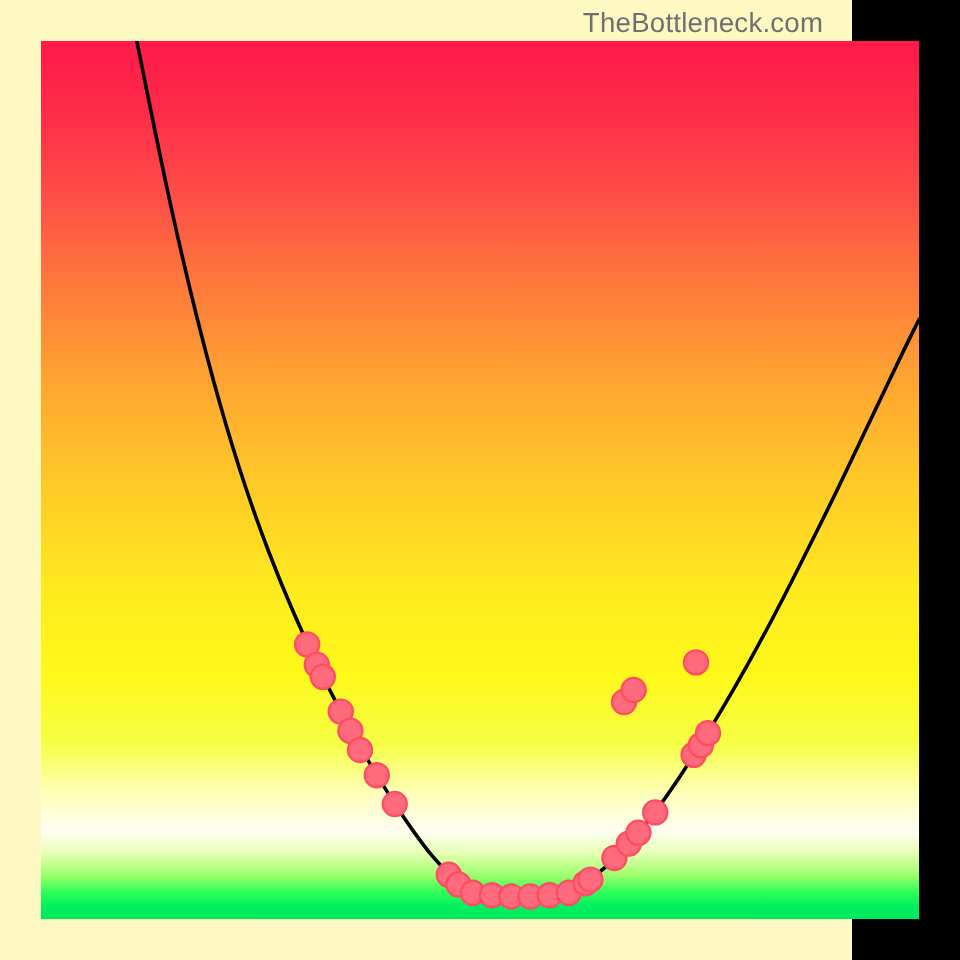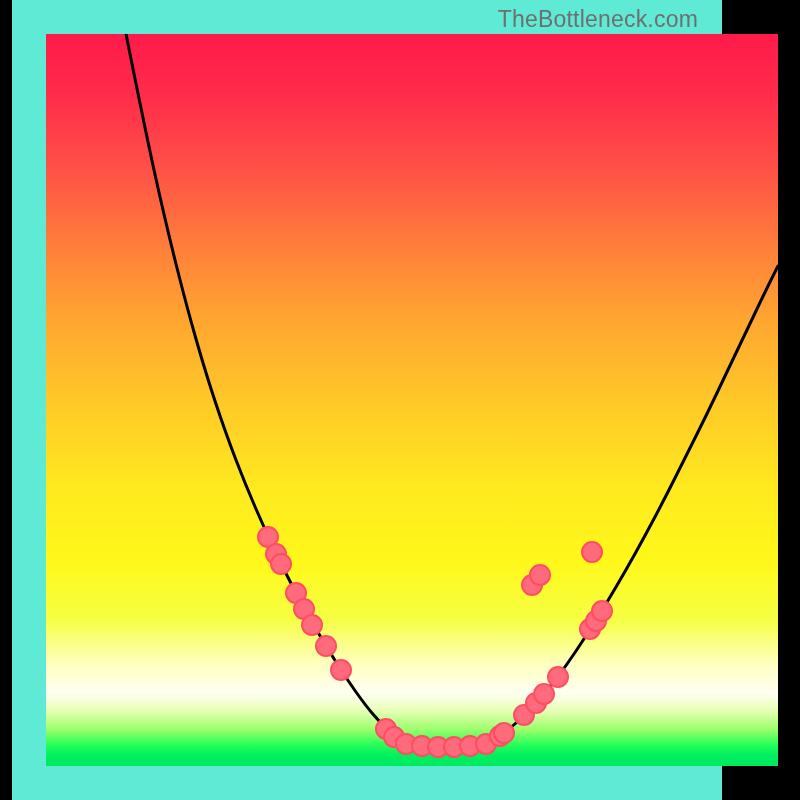--- a/index.html
+++ b/index.html
@@ -7,24 +7,24 @@
     padding: 0;
     width: 800px;
     height: 800px;
     background: #000;
     font-family: Arial, Helvetica, sans-serif;
     overflow: hidden;
   }
   .frame {
     position: absolute;
     top: 0;
-    left: 12px;
+    left: 0;
     width: 710px;
     height: 800px;
-    background: #5eead4;
+    background: #fef9c3;
   }
   .plot {
     position: absolute;
     top: 34px;
     left: 34px;
     width: 732px;
     height: 732px;
     overflow: hidden;
   }
   .gradient {

